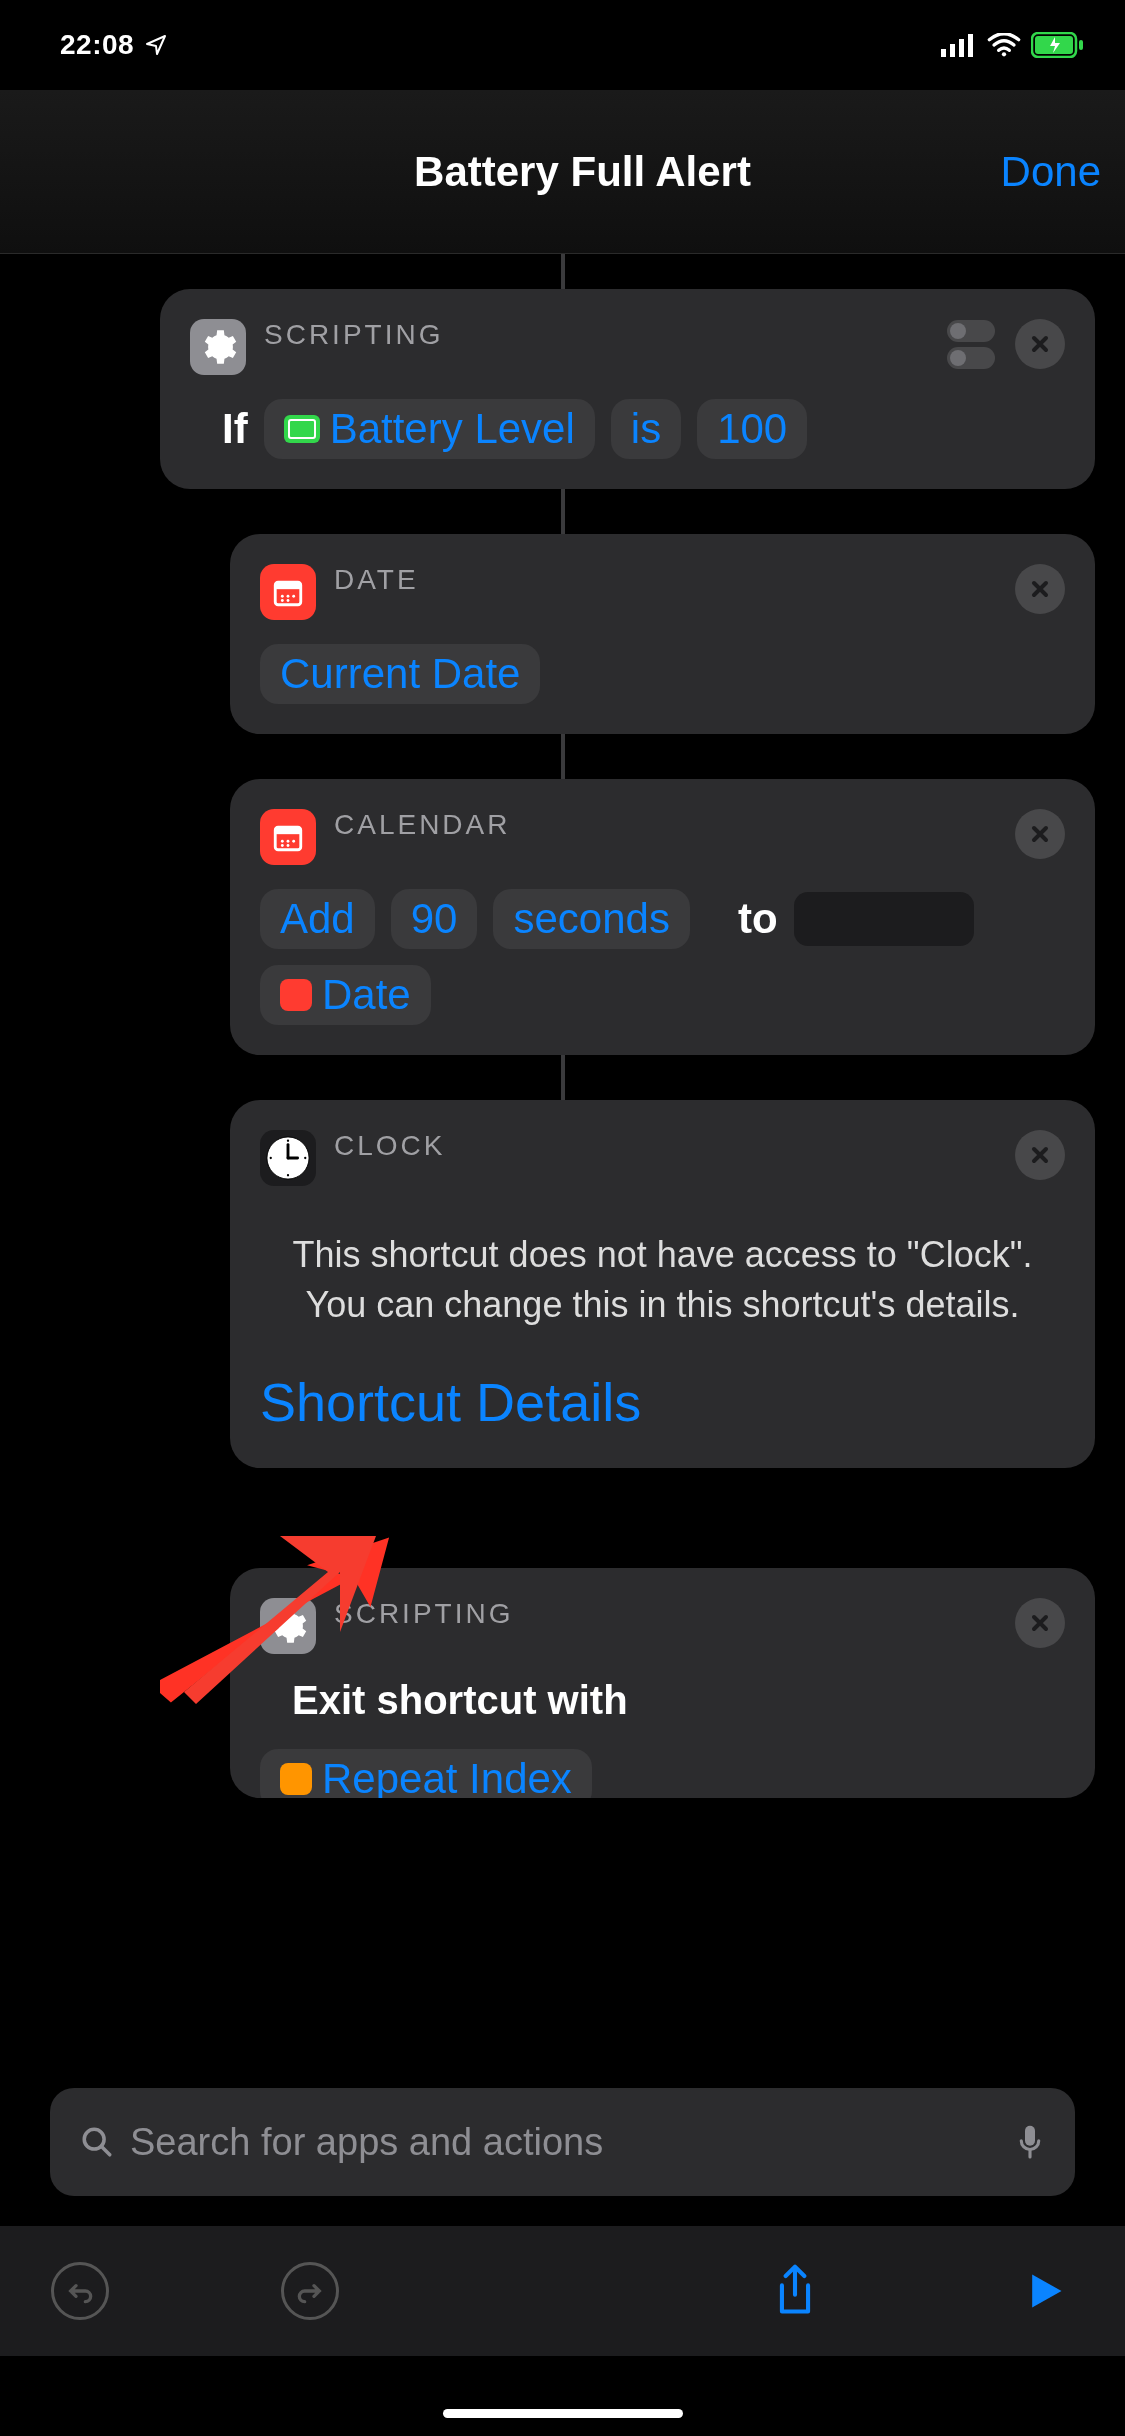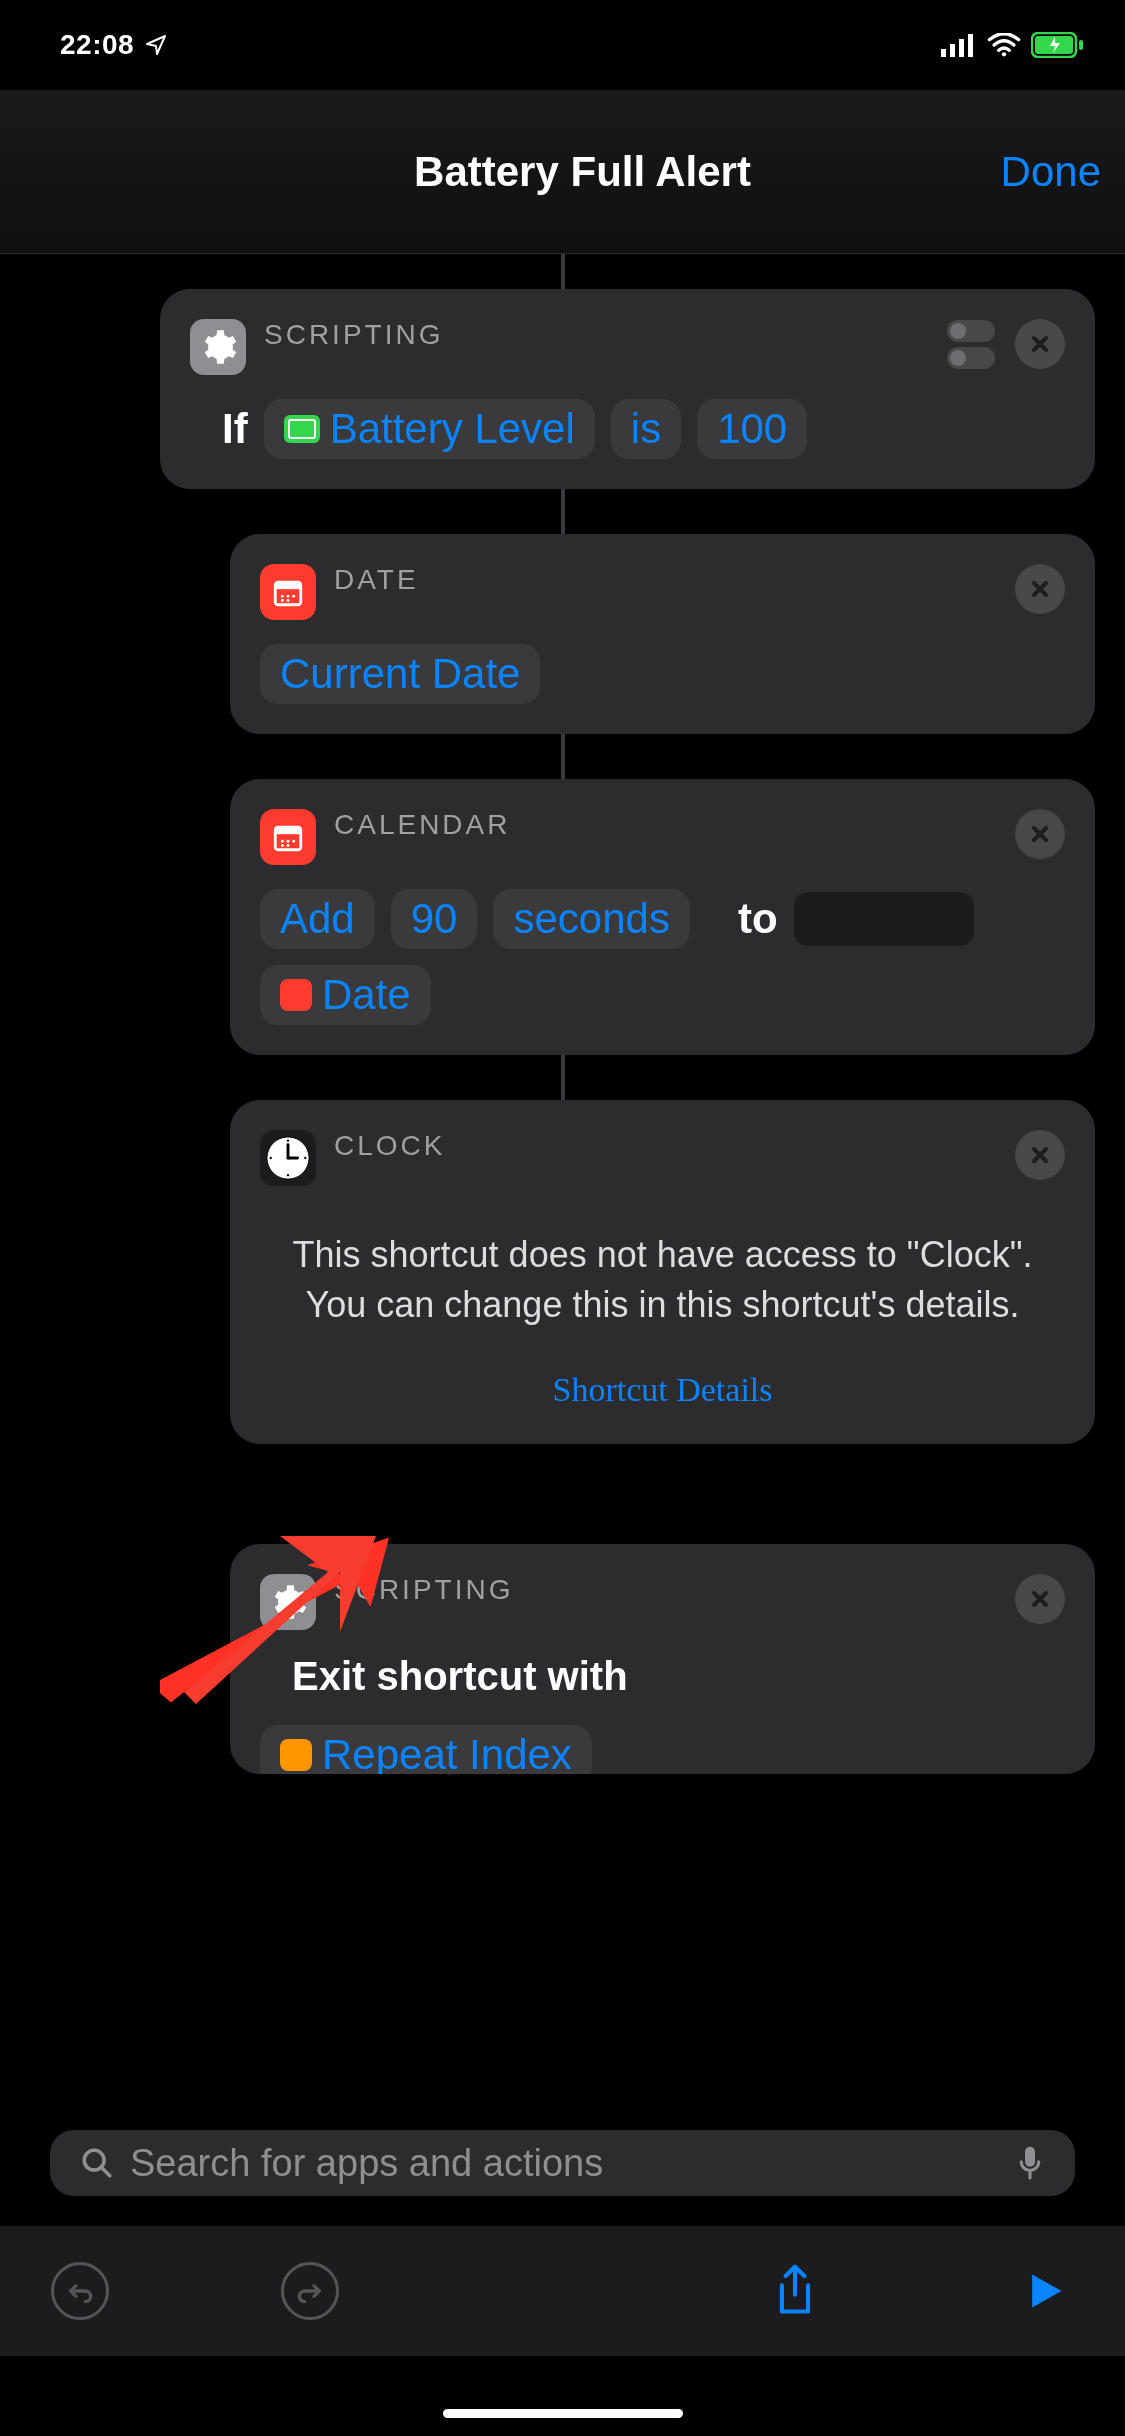--- a/index.html
+++ b/index.html
@@ -234,36 +234,35 @@
       text-align: center;
       font-size: 36px;
       line-height: 1.4;
       color: #ddd;
       padding: 20px 20px 30px;
     }
 
     .link-btn {
       display: block;
       width: 100%;
-      text-align: center;
+      text-align: left;
       color: #0a84ff;
-      font-size: 34px;
+      font-size: 54px;
       font-weight: 500;
       background: none;
       border: none;
       padding: 10px 0 5px;
-      font-family: Liberation Serif, serif;
     }
 
     .search-bar {
       position: absolute;
       bottom: 240px;
       left: 50px;
       right: 50px;
-      height: 66px;
+      height: 108px;
       background: #2c2c2e;
       border-radius: 24px;
       display: flex;
       align-items: center;
       padding: 0 30px;
       gap: 16px;
     }
 
     .search-bar input {
       flex: 1;

